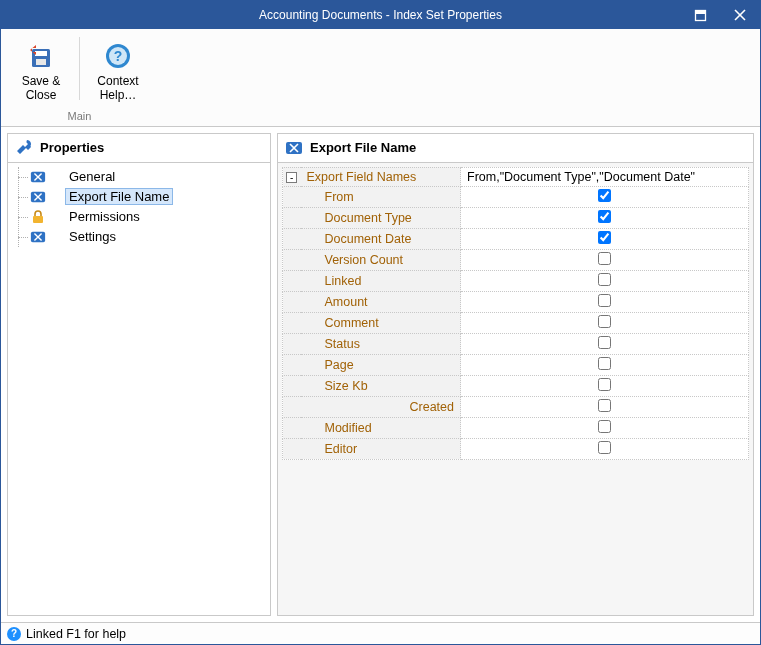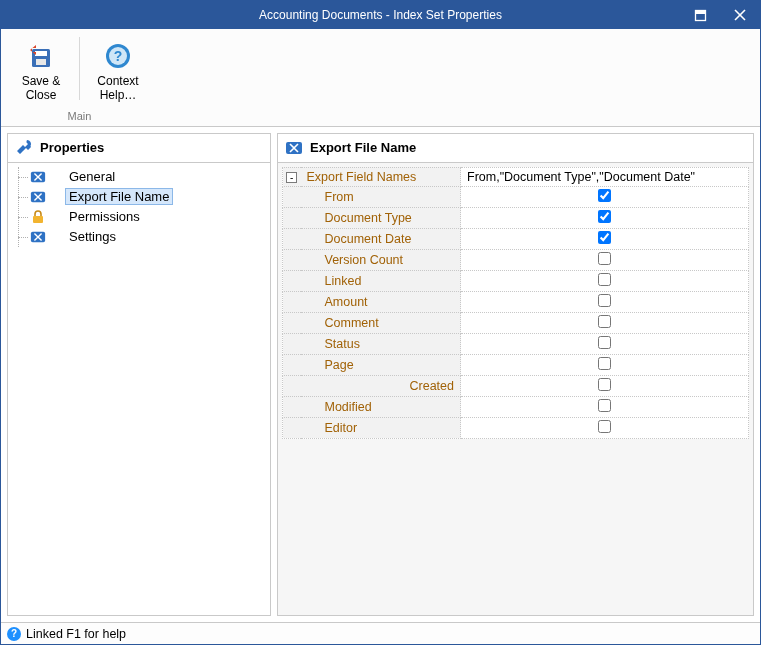--- a/index.html
+++ b/index.html
@@ -417,20 +417,25 @@
               <td class="name-cell sub" style="border-left: none;">Status</td>
               <td class="val-cell" style="text-align: center;"><input type="checkbox" class="grid-cb" style=""></td>
             </tr>
             <tr>
               <td class="expand-cell"></td>
               <td class="name-cell sub" style="border-left: none;">Page</td>
               <td class="val-cell" style="text-align: center;"><input type="checkbox" class="grid-cb" style=""></td>
             </tr>
             <tr>
               <td class="expand-cell"></td>
+              <td class="name-cell sub" style="border-left: none;">Size Kb</td>
+              <td class="val-cell" style="text-align: center;"><input type="checkbox" class="grid-cb" style=""></td>
+            </tr>
+            <tr>
+              <td class="expand-cell"></td>
               <td class="name-cell sub" style="border-left: none; text-align: right;">Created</td>
               <td class="val-cell" style="text-align: center;"><input type="checkbox" class="grid-cb" style=""></td>
             </tr>
             <tr>
               <td class="expand-cell"></td>
               <td class="name-cell sub" style="border-left: none;">Modified</td>
               <td class="val-cell" style="text-align: center;"><input type="checkbox" class="grid-cb" style=""></td>
             </tr>
             <tr>
               <td class="expand-cell"></td>

